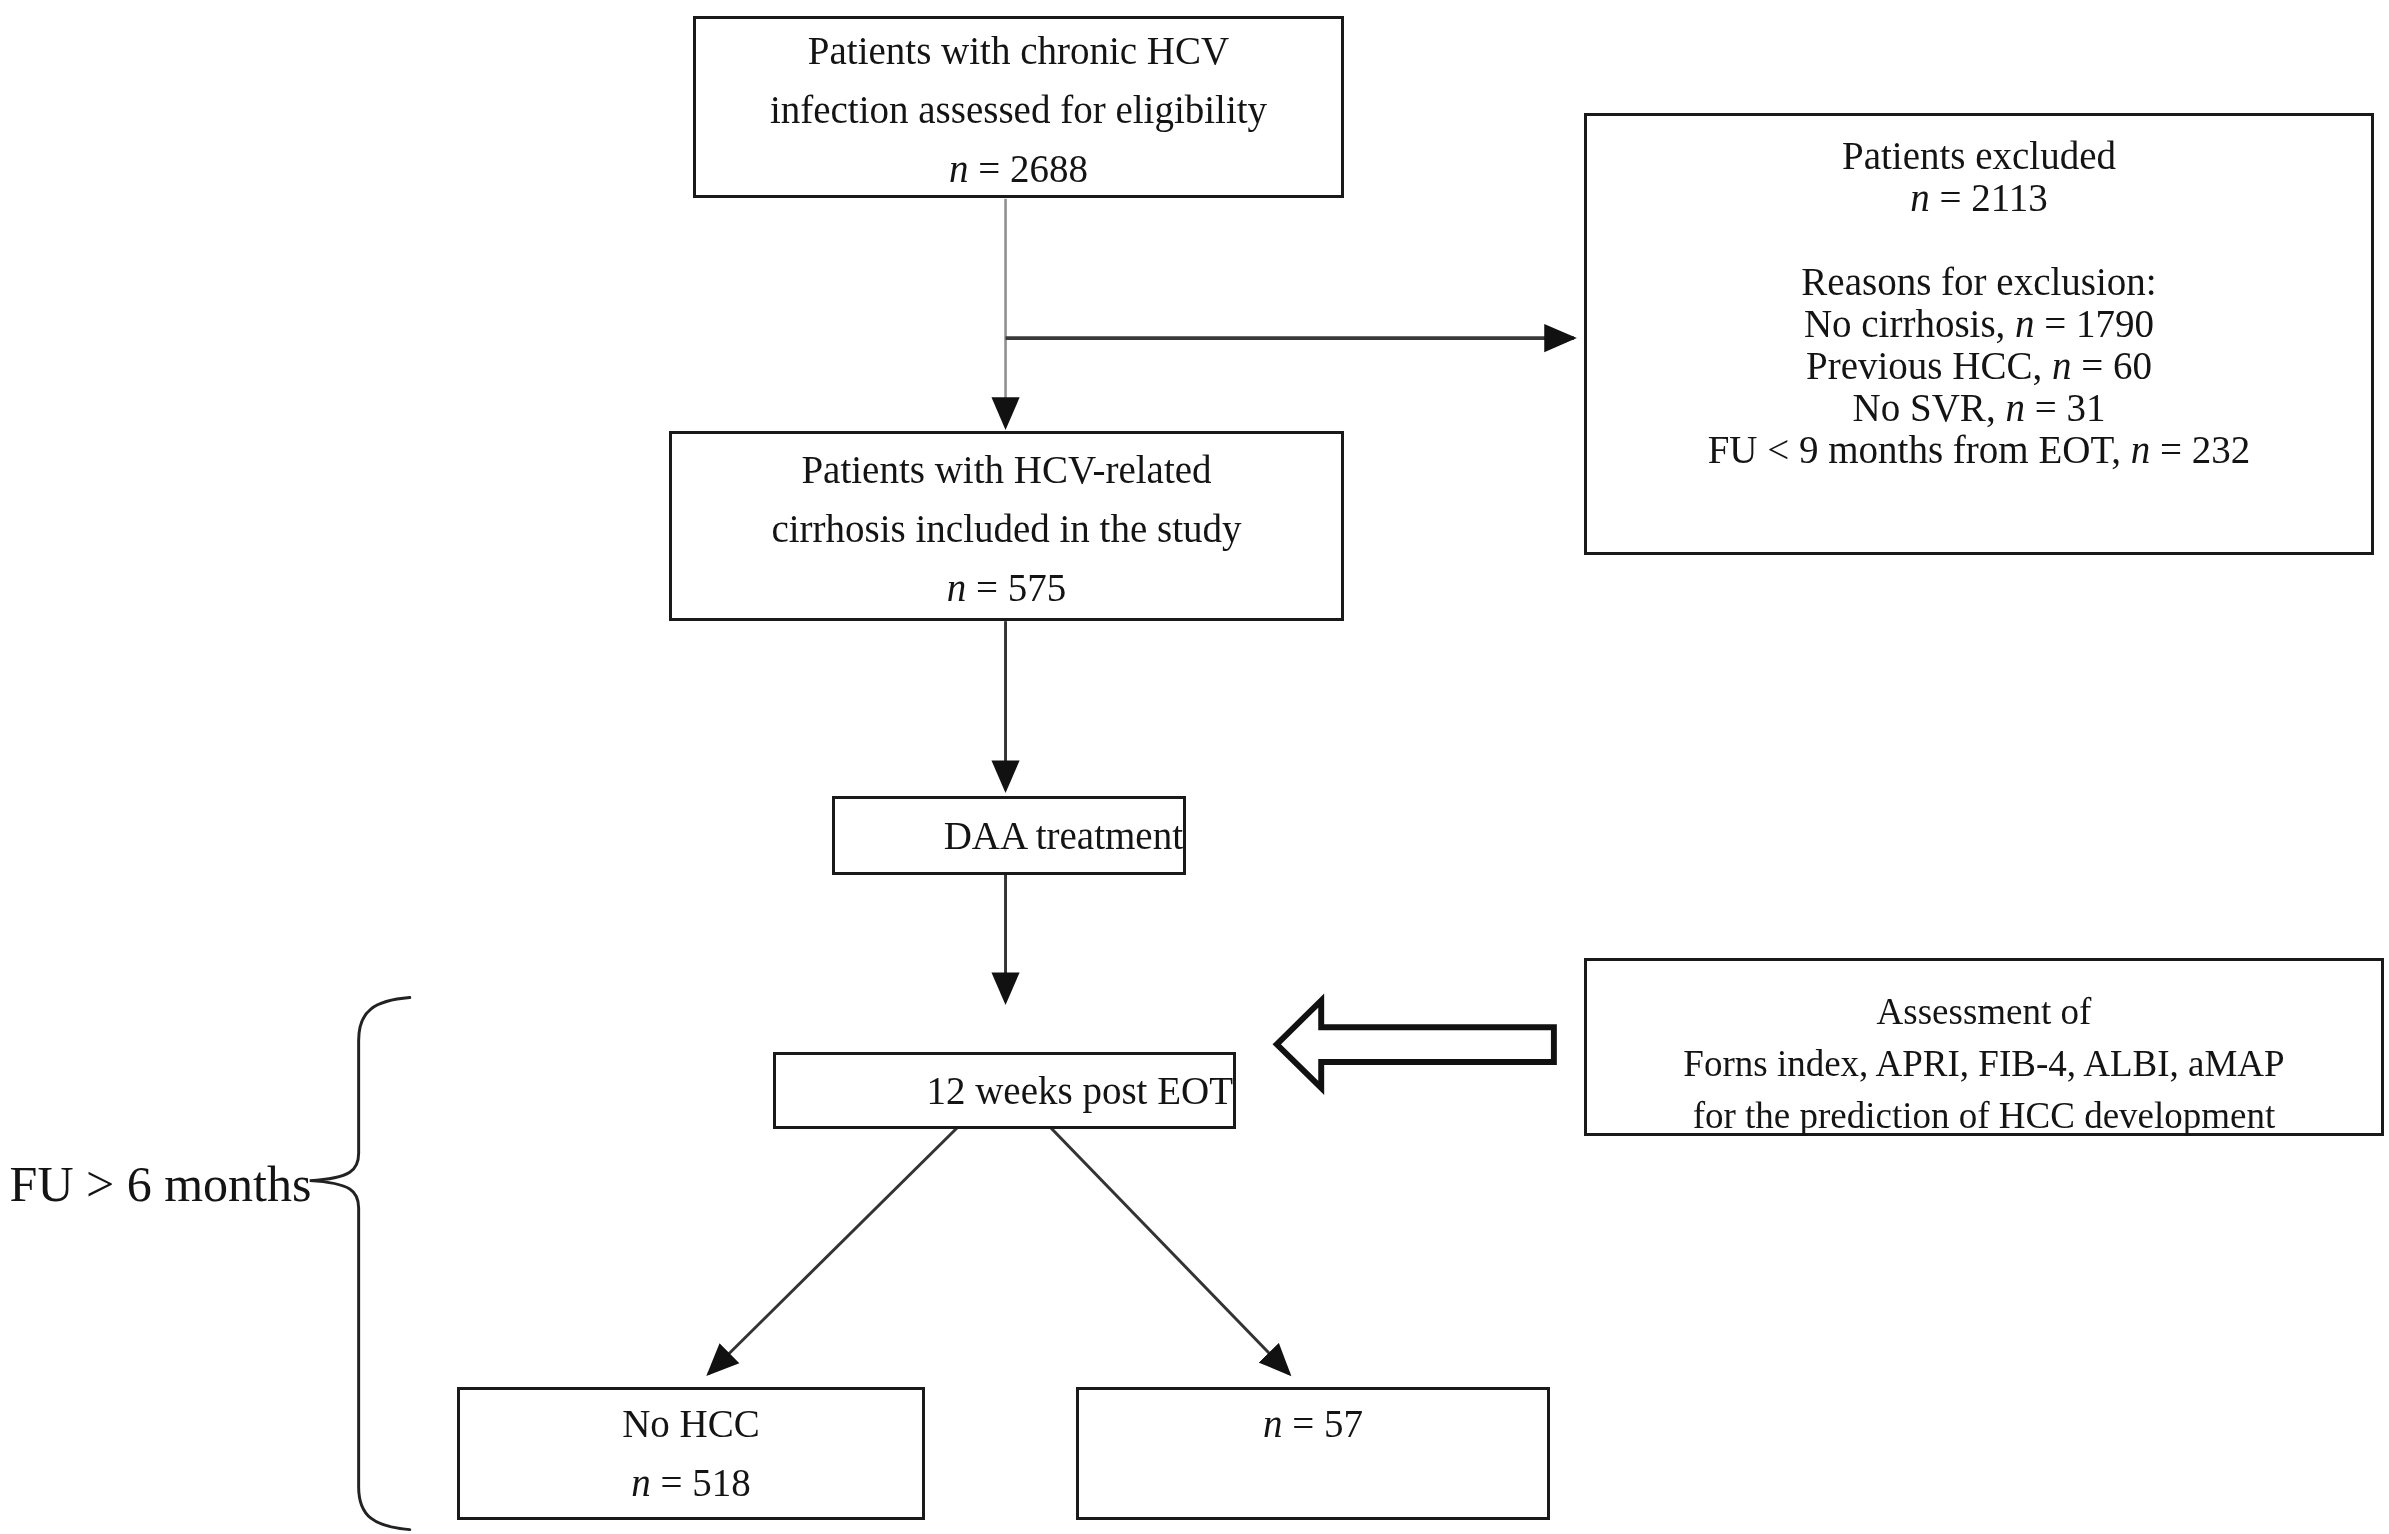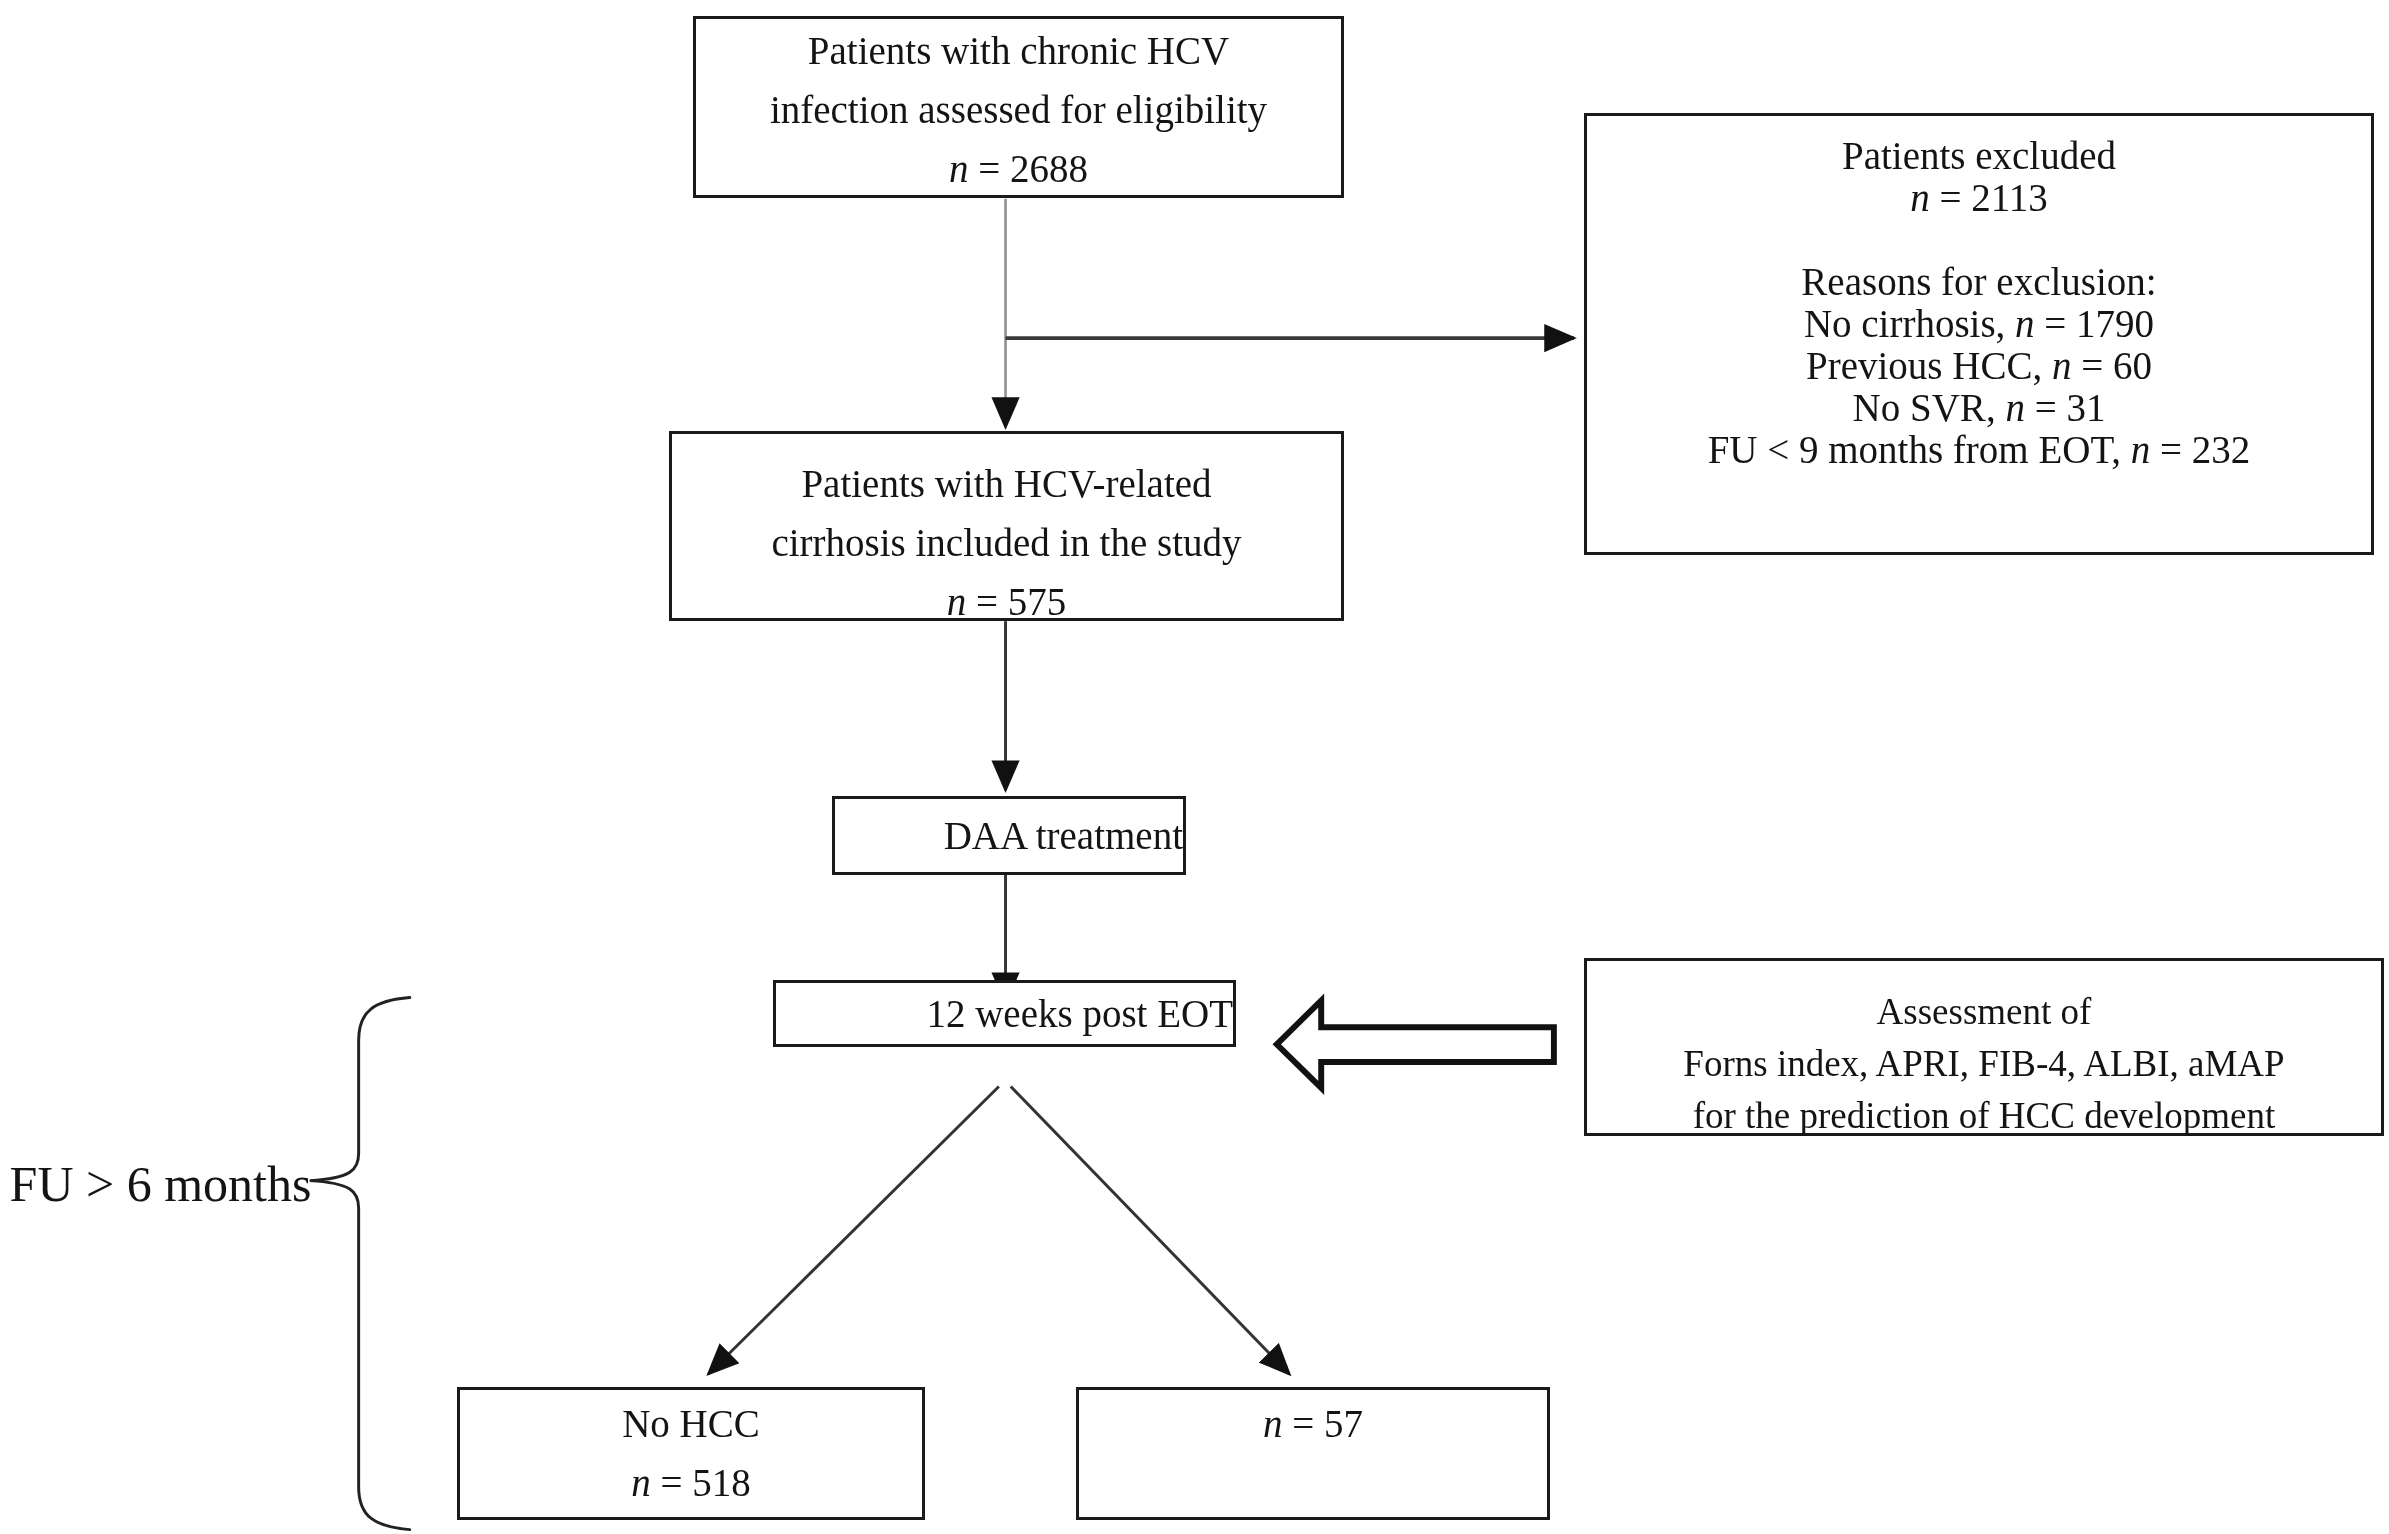--- a/index.html
+++ b/index.html
@@ -15,23 +15,23 @@
     border:3.7px solid #1a1a1a;background:#ffffff;
     text-align:center;font-size:39px;
   }
   .line{white-space:nowrap;}
   .it{font-style:italic;}
   .flexc{display:flex;align-items:center;justify-content:flex-end;}
 
   .box-eligibility{left:693px;top:16.3px;width:651px;height:182px;line-height:59px;padding-top:1.5px;}
   .box-excluded{left:1584px;top:113px;width:790px;height:442px;font-size:39px;line-height:42px;padding-top:19px;}
   .box-excluded .spacer{height:42px;}
-  .box-included{left:669px;top:431px;width:675px;height:190px;line-height:59px;padding-top:20px;}
+  .box-included{left:669px;top:431px;width:675px;height:190px;line-height:59px;padding-top:6px;}
   .box-daa{left:832px;top:796px;width:354px;height:79px;}
-  .box-twelve{left:773px;top:980px;width:463px;height:67px;}
+  .box-twelve{left:773px;top:1052px;width:463px;height:77px;}
   .box-assessment{left:1584px;top:958px;width:800px;height:178px;font-size:37px;line-height:52px;padding-top:25px;}
   .box-nohcc{left:457px;top:1387px;width:468px;height:133px;line-height:59px;padding-top:4.4px;}
   .box-hcc{left:1076px;top:1387px;width:474px;height:133px;line-height:59px;padding-top:4.4px;}
 
   .fu-label{position:absolute;left:9.6px;top:1155px;font-size:50px;white-space:nowrap;}
 </style>
 </head>
 <body>
 
 <div class="canvas">

